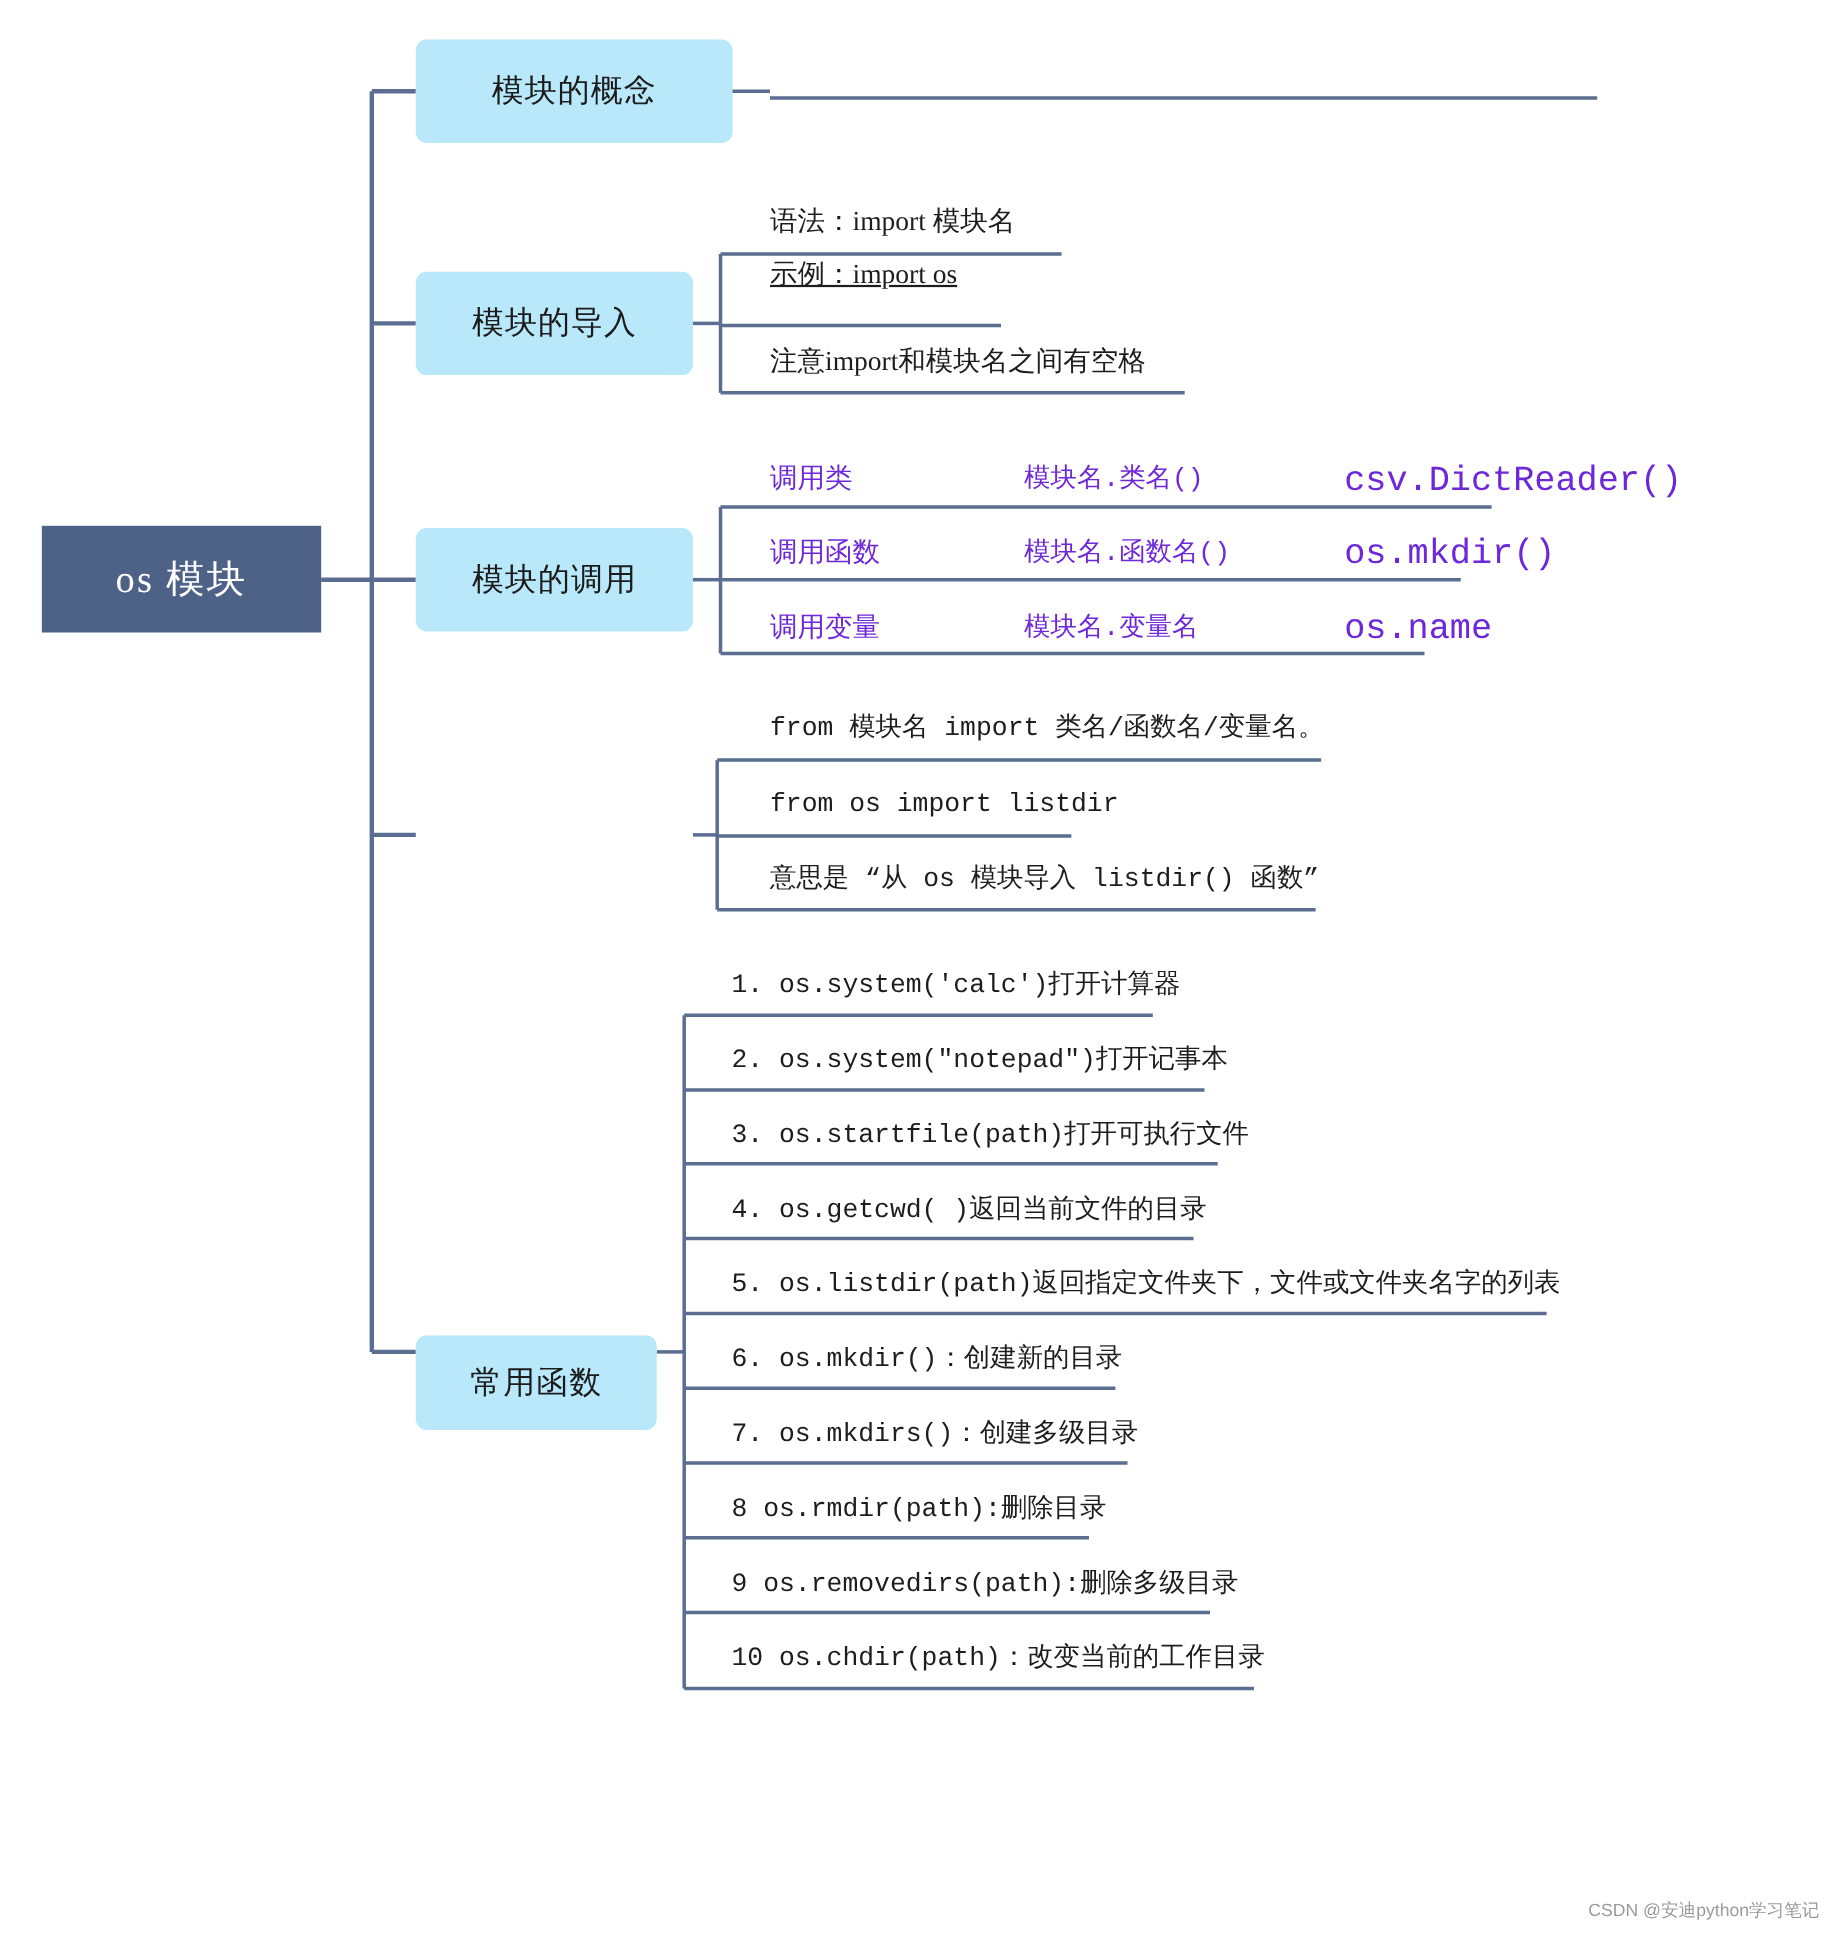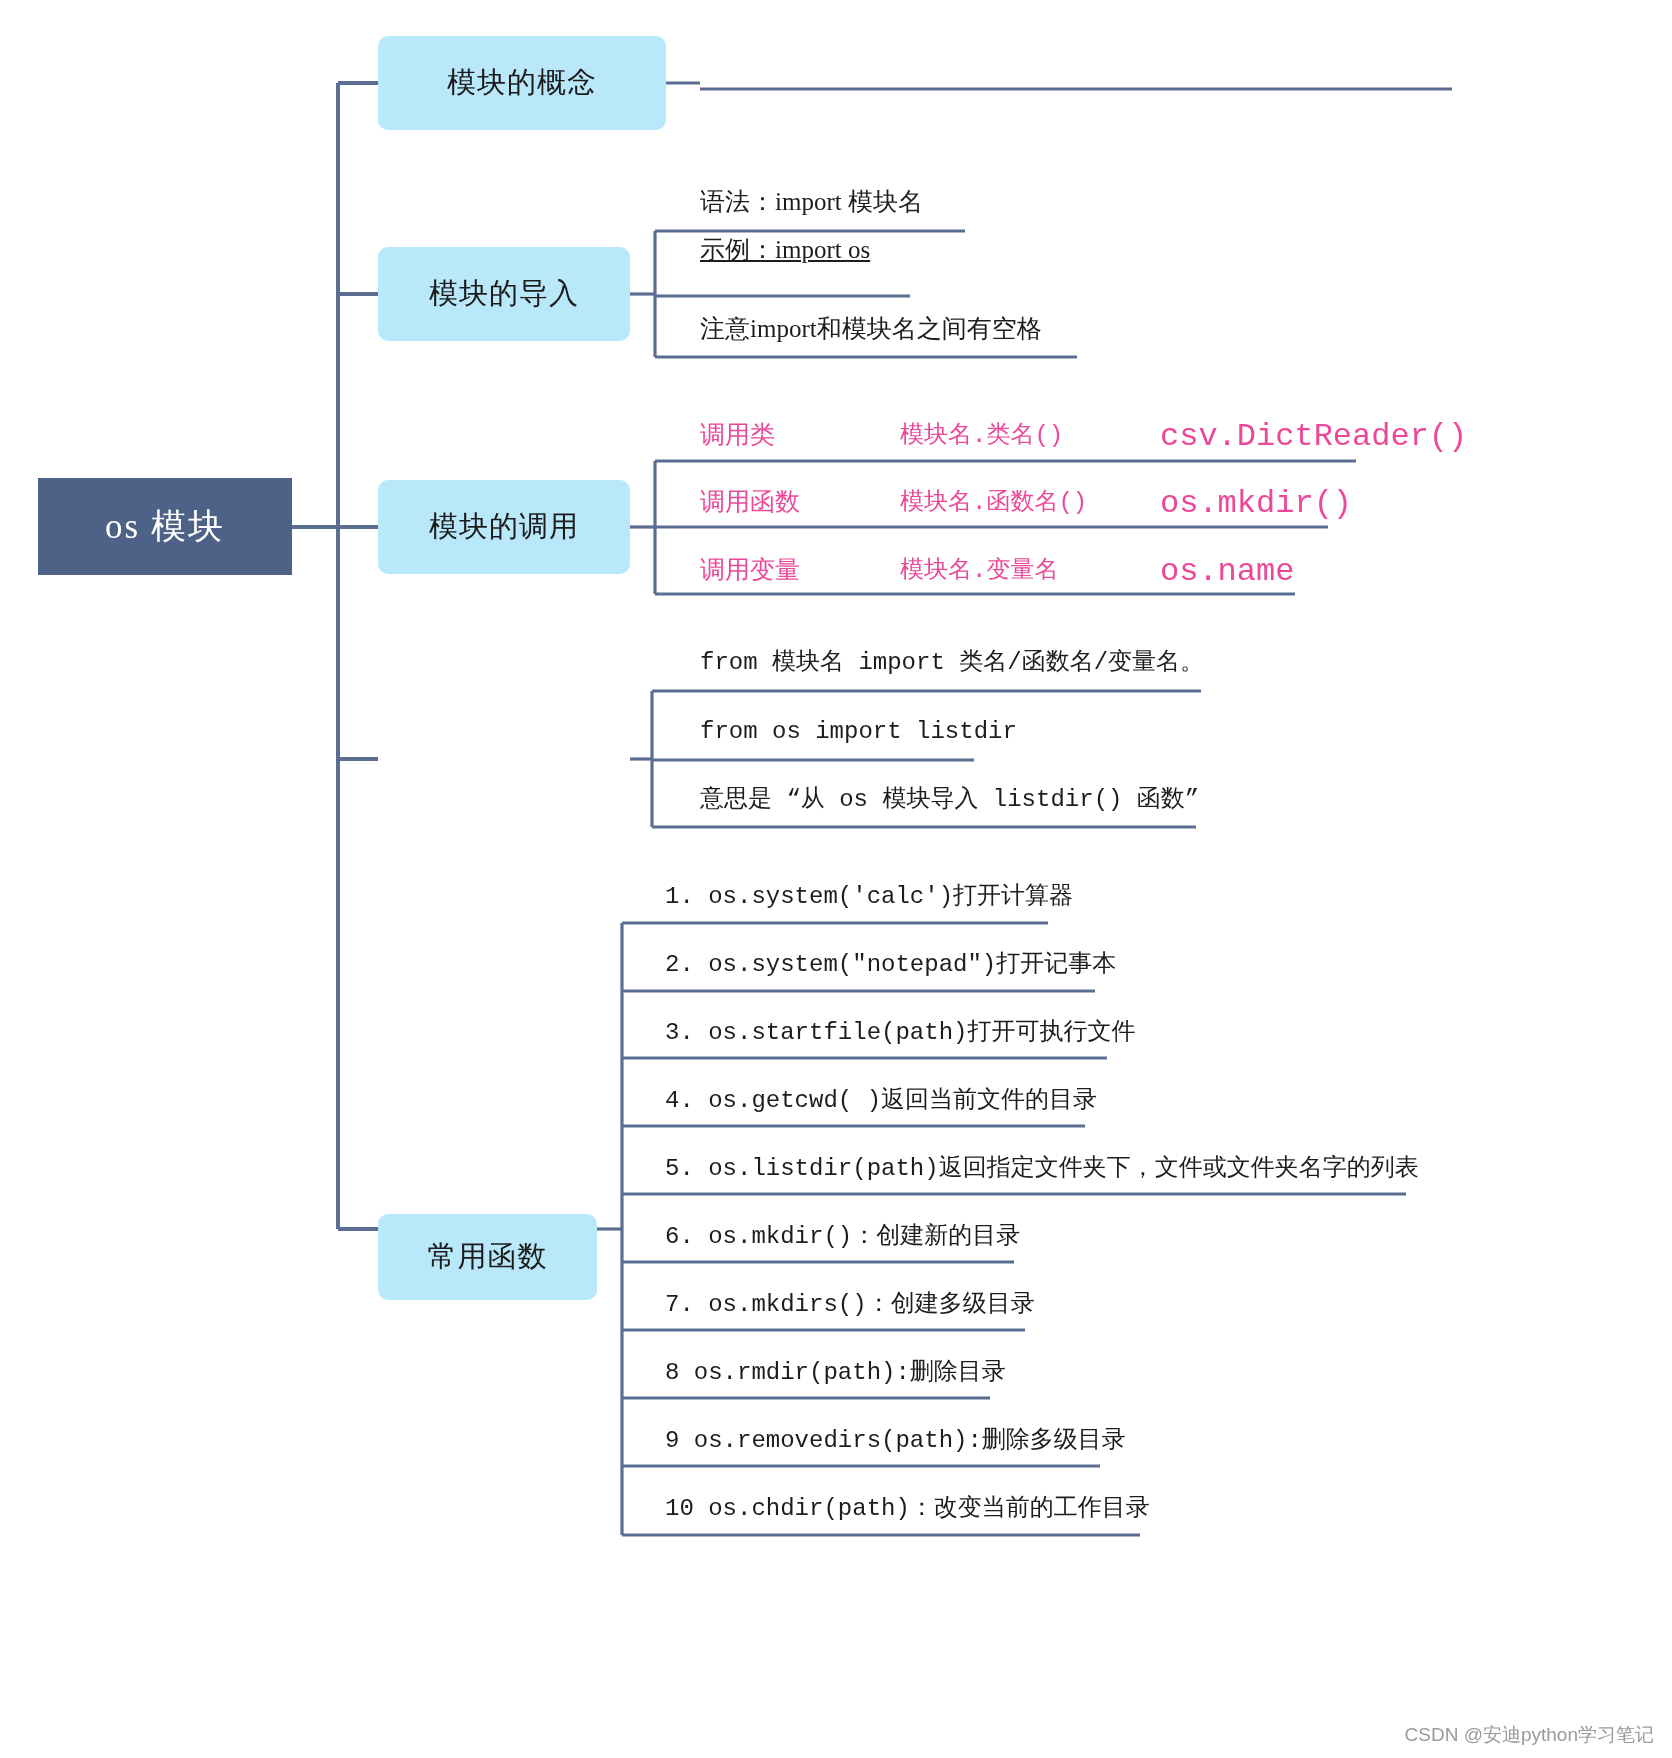--- a/index.html
+++ b/index.html
@@ -70,31 +70,32 @@
   }
   .leaf.mono {
     font-family: "Liberation Mono", "DejaVu Sans Mono", monospace;
     font-size: 24px;
   }
   .leaf-cols {
     position: absolute;
     display: flex;
     white-space: nowrap;
     font-size: 25px;
-    color: #ec4899;
+    color: #6d28d9;
+    gap: 31px;
   }
   .leaf-cols .c0 { width: 200px; font-family: "Liberation Serif","DejaVu Serif",serif; }
   .leaf-cols .c1 { width: 260px; font-family: "Liberation Mono","DejaVu Sans Mono",monospace; font-size: 24px;}
   .leaf-cols .c2 { width: 230px; font-family: "Liberation Mono","DejaVu Sans Mono",monospace; font-size: 32px;}
 
   .watermark {
     position: absolute;
     right: 18px;
     bottom: 10px;
-    font-size: 19px;
+    font-size: 16px;
     color: #9a9a9a;
     font-family: "Liberation Sans", sans-serif;
     white-space: nowrap;
   }
 </style>
 </head>
 <body>
 
 <div id="canvas">
 

